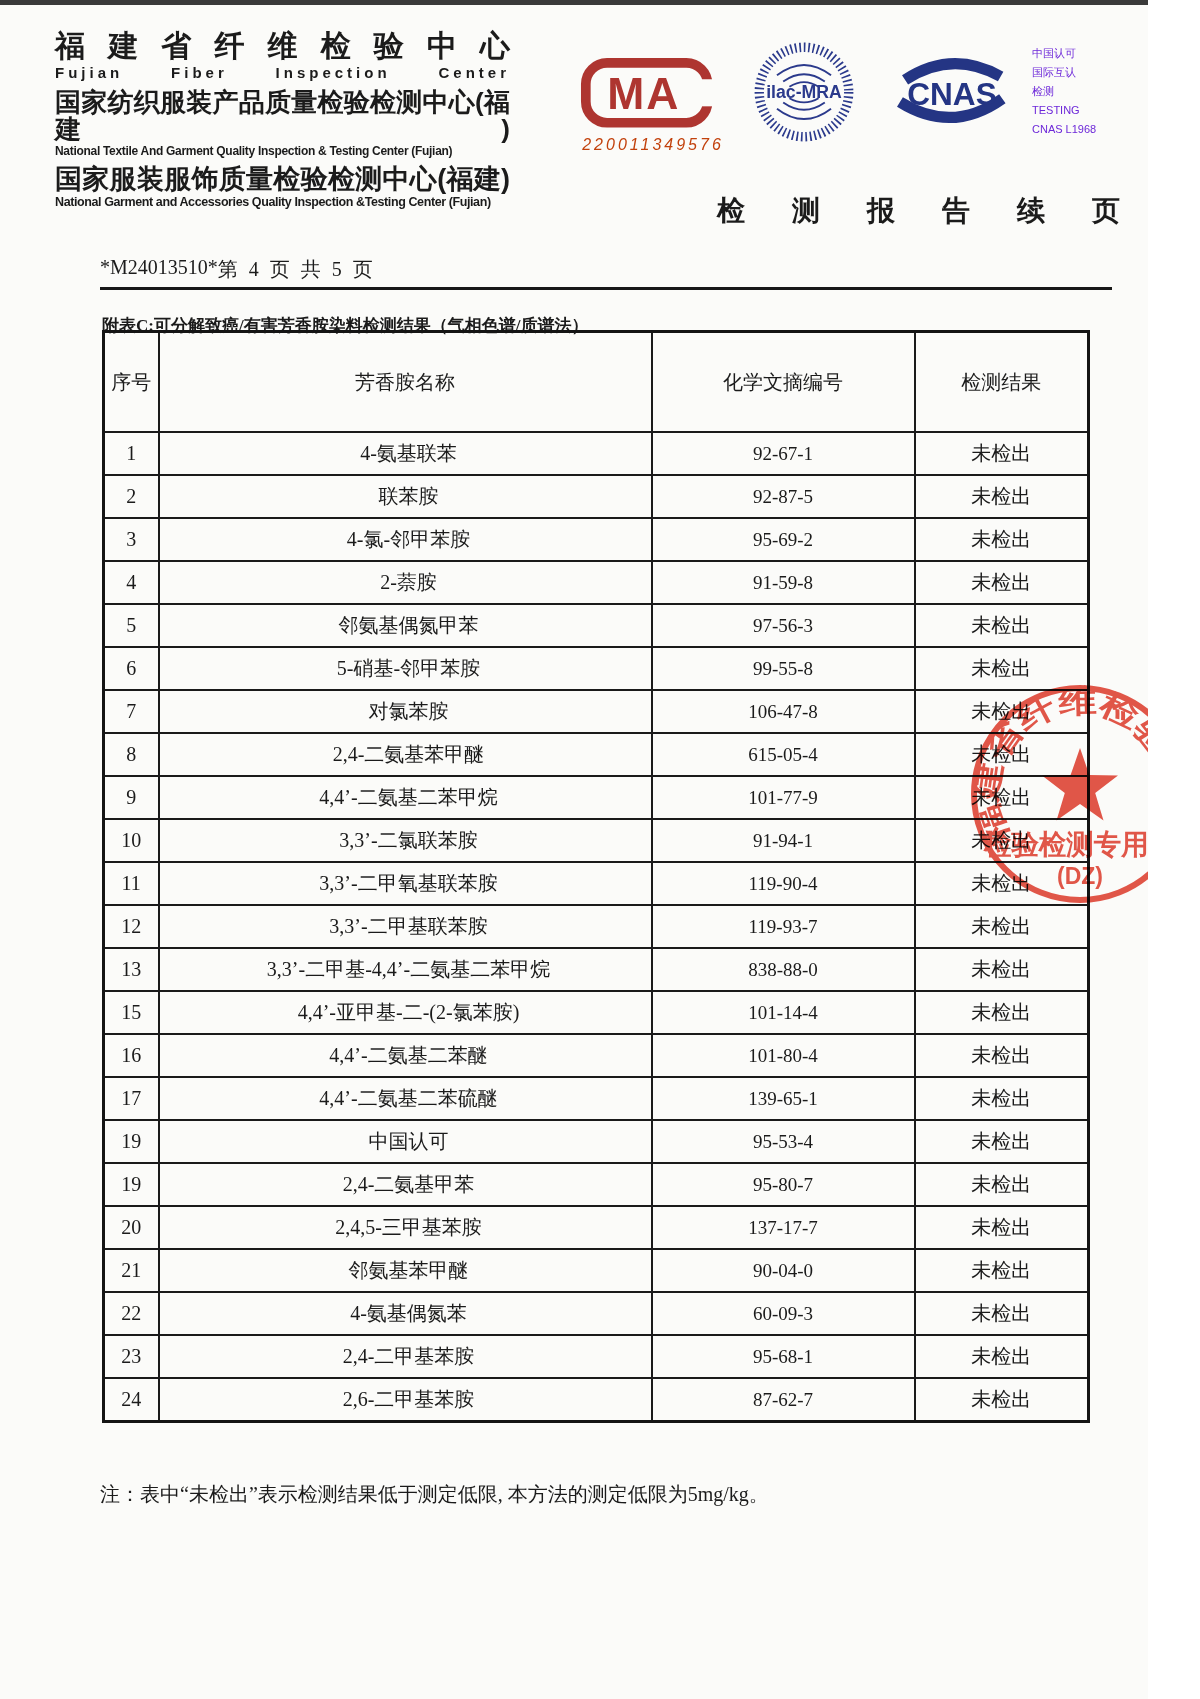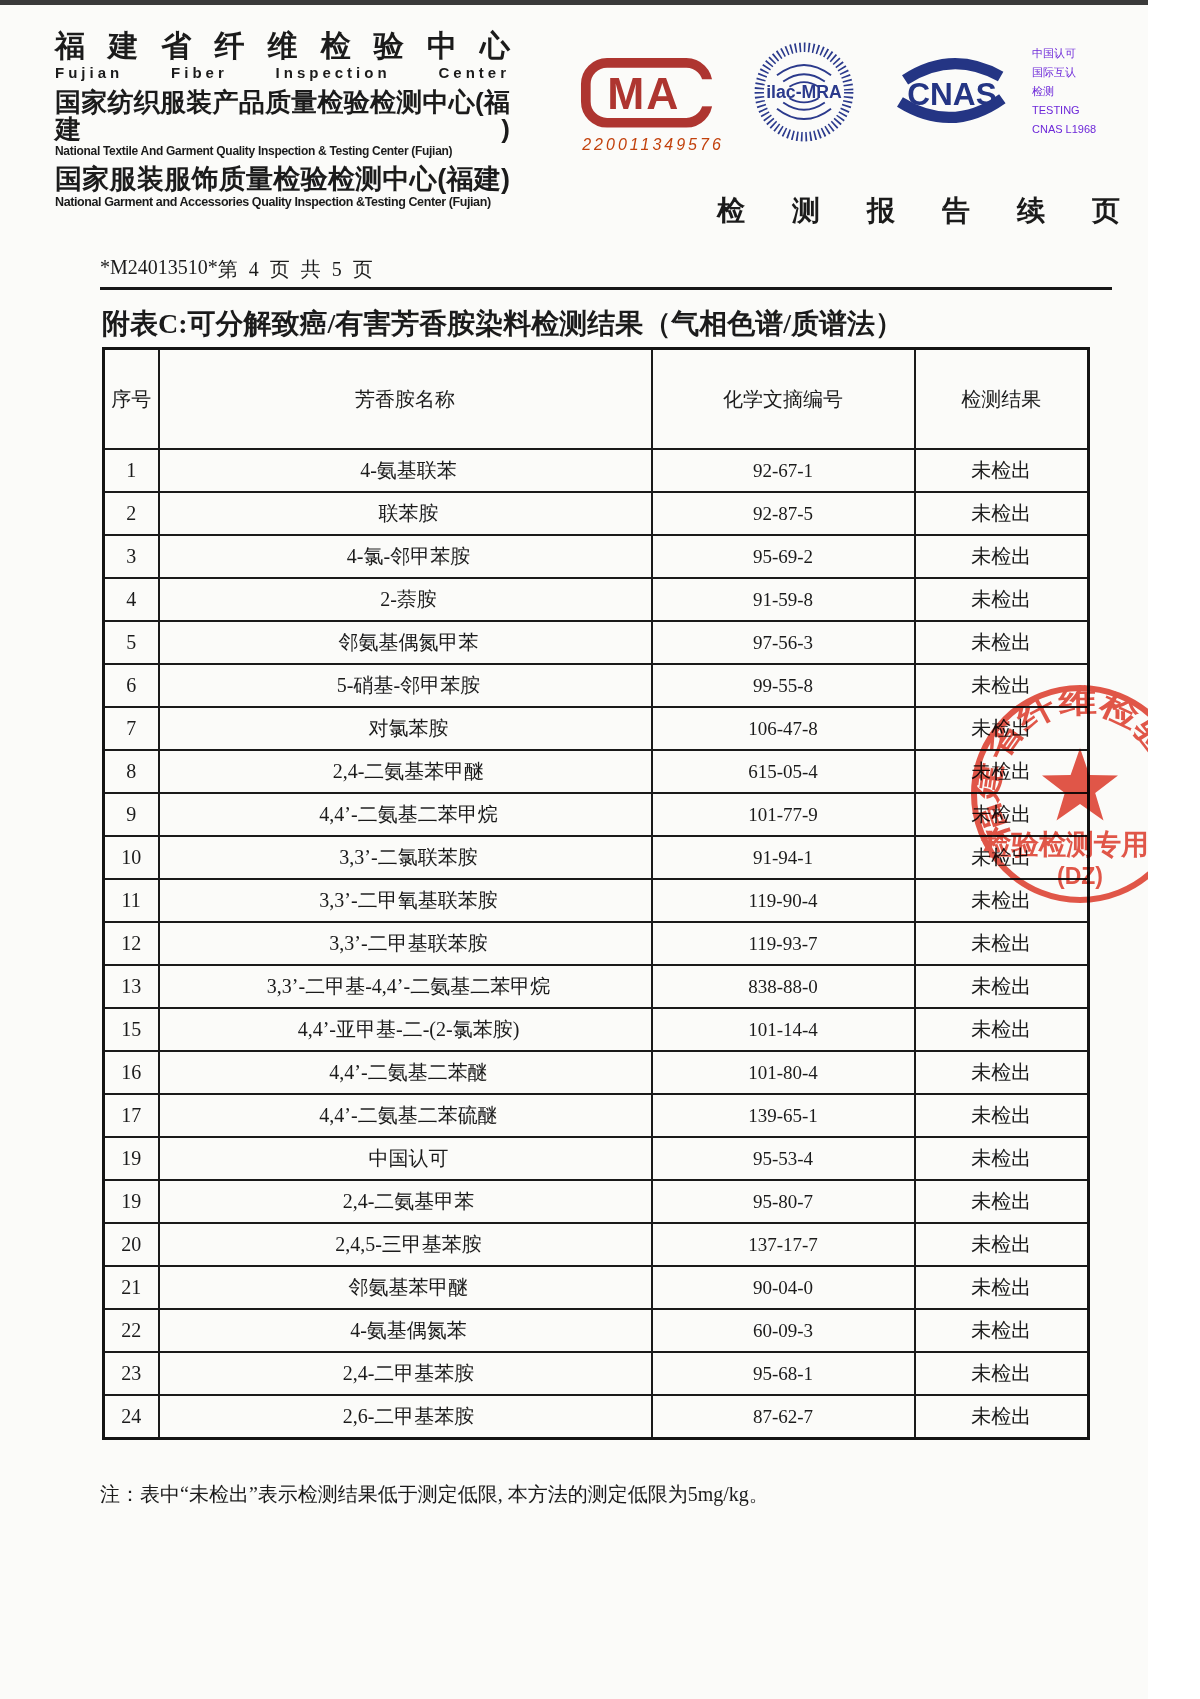--- a/index.html
+++ b/index.html
@@ -27,24 +27,24 @@
   .accr-text { position:absolute; left:1032px; top:44px; width:150px;
                font-family:"Liberation Sans", sans-serif; color:#6d28d9; font-size:11px; line-height:19px; }
 
   
   .report-title { position:absolute; top:192px; left:130px; width:1010px; text-align:right;
                   font-size:28px; font-weight:bold; letter-spacing:20px; white-space:nowrap; }
   .report-meta  { position:absolute; top:256px; left:100px; width:1012px;
                   display:flex; justify-content:flex-start; font-size:20px; }
   .page-ind     { letter-spacing:3px; }
   .rule         { position:absolute; top:287px; left:100px; width:1012px; height:3px; background:#181818; }
-  .caption      { position:absolute; top:305px; left:102px; font-size:28px; font-weight:bold;text-align:center; }
-
-  
-  table.results { position:absolute; left:102px; top:347px; width:985px;
+  .caption      { position:absolute; top:314px; left:102px; font-size:17px; font-weight:bold;text-align:center; }
+
+  
+  table.results { position:absolute; left:102px; top:330px; width:985px;
                   border-collapse:collapse; table-layout:fixed;
                   border:3px solid #141414; font-size:20px;padding-left:10px; }
   table.results th, table.results td { border:2px solid #1a1a1a; padding:0; }
   table.results th { height:98px; font-weight:normal; text-align:center; }
   table.results td { height:41px; text-align:center; }
   table.results td.name { text-align:center; padding-left:7px; }
   table.results td.cas  { font-size:19px; }
 
   .note { position:absolute; top:1481px; left:100px; font-size:20px; }
 

